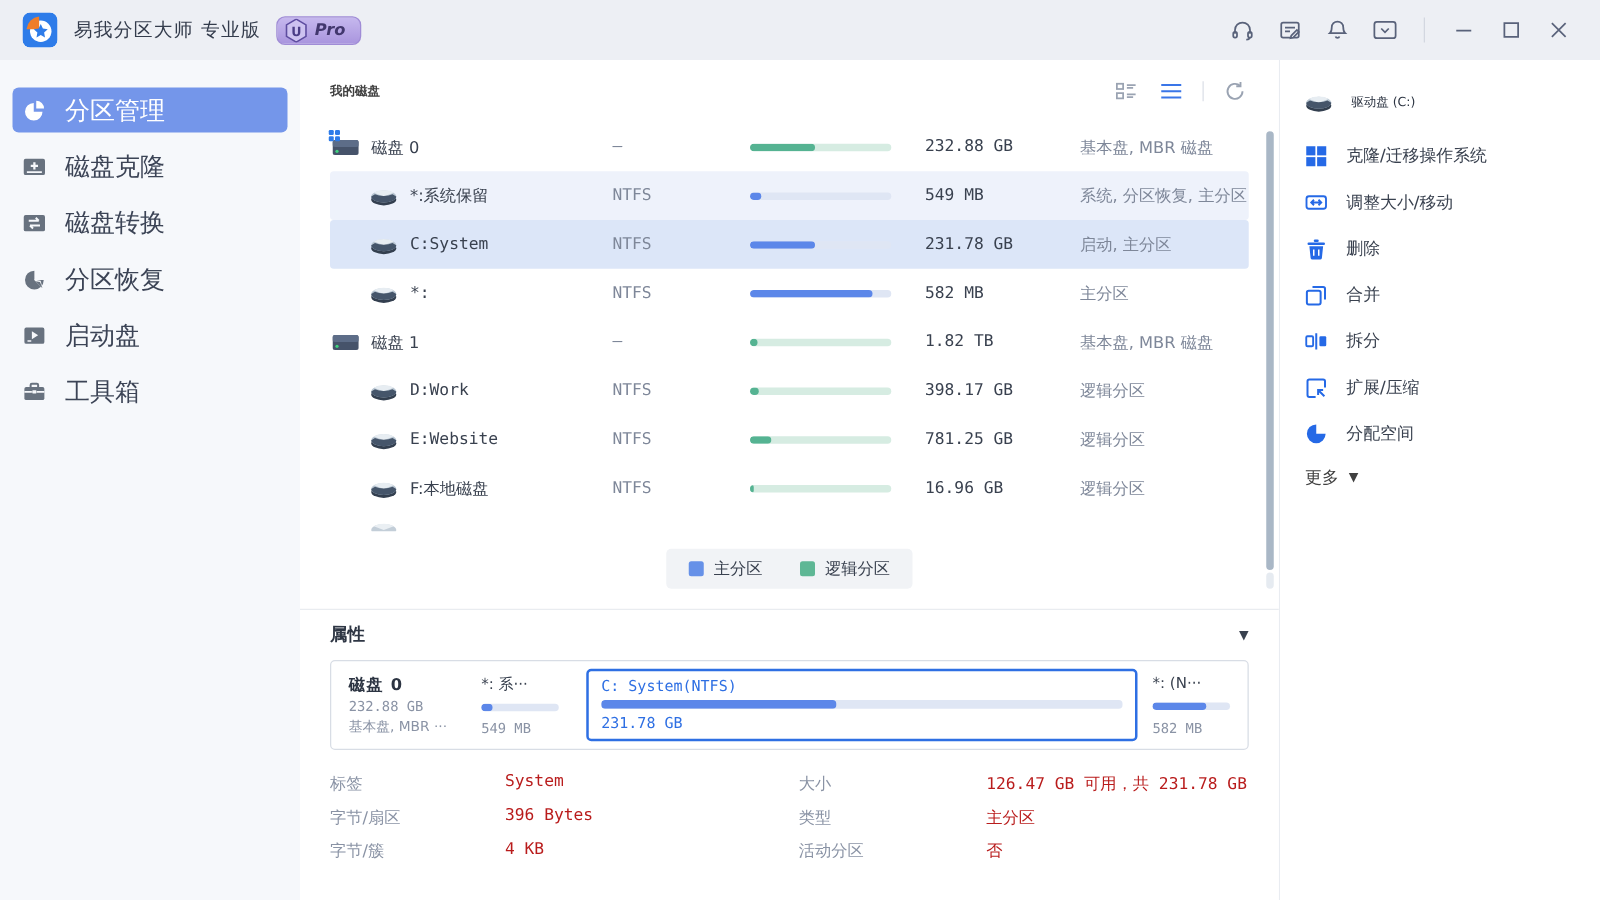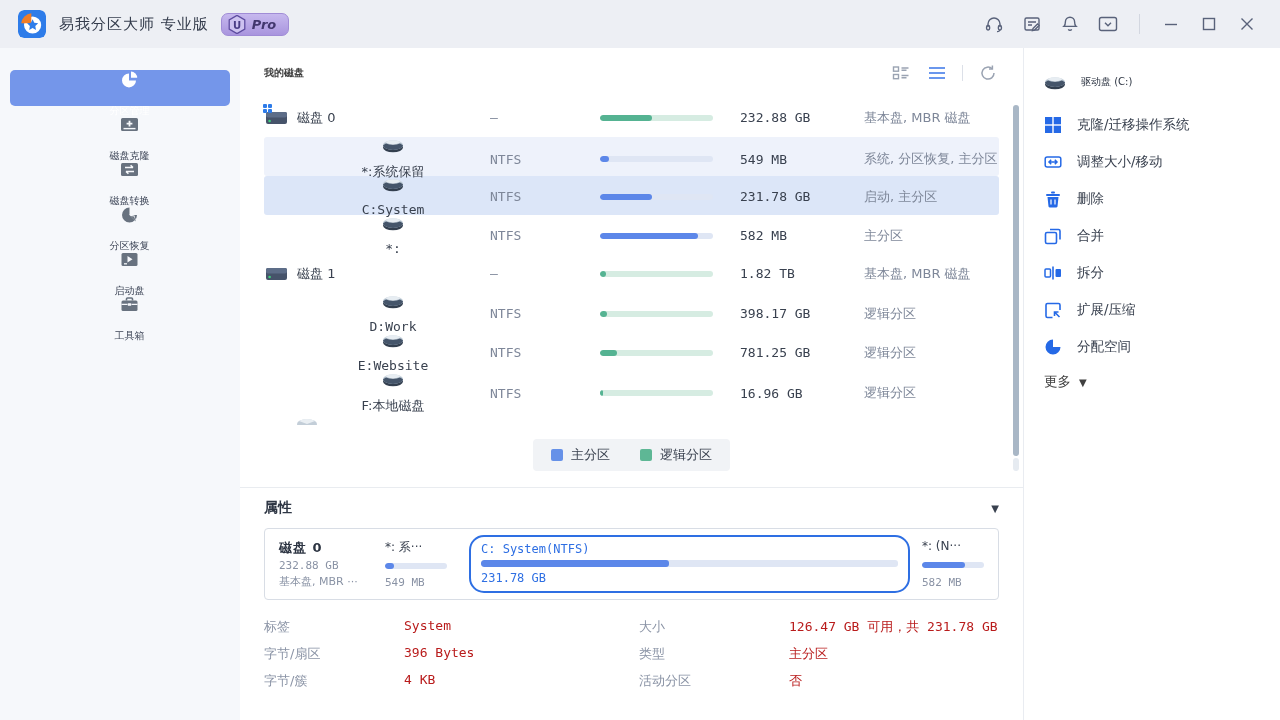--- a/index.html
+++ b/index.html
@@ -18,42 +18,42 @@
   .pro-text { font-style:italic; font-weight:bold; font-size:13px; color:#42376e; }
   .tb-right { margin-left:auto; display:flex; align-items:center; gap:8px; }
   .tb-btn { width:30px; height:30px; display:flex; align-items:center; justify-content:center; cursor:pointer; border-radius:4px; color:#59627a; }
   .tb-sep { width:1px; height:20px; background:#d3d7e0; margin:0 8px; }
 
   
   .app { display:flex; height:672px; }
 
   
   .sidebar { width:240px; background:#f6f8fb; padding-top:22px; flex:0 0 auto; }
-  .side-item { height:36px; margin:0 10px 9px; display:flex; align-items:center; gap:15px; padding-left:19px;
-    border-radius:5px; color:#3c4456; cursor:pointer; font-size:10px;flex-direction:column; }
+  .side-item { height:36px; margin:0 10px 9px; display:flex; align-items:center; gap:15px; padding-left:8px;
+    border-radius:5px; color:#3c4456; cursor:pointer; font-size:20px; }
   .side-item .ic { width:19px; height:19px; color:#68727f; display:flex; }
   .side-item.active { background:#7496ea; color:#fff; }
   .side-item.active .ic { color:#fff; }
   .side-item svg .cut { stroke:#f6f8fb; }
   .side-item svg .cutf { fill:#f6f8fb; }
 
   
   .main { flex:1; background:#fff; padding:0 24px; position:relative; min-width:0; }
   .main-header { height:50px; display:flex; align-items:center; justify-content:space-between; }
   .main-title { font-size:10px; font-weight:bold; color:#404040; }
   .view-tools { display:flex; align-items:center; gap:14px; }
   .vt-btn { width:22px; height:22px; display:flex; align-items:center; justify-content:center; cursor:pointer; }
   .vt-sep { width:1px; height:16px; background:#dce0e8; }
 
   .disk-table { }
   .trow { height:39px; display:grid; grid-template-columns:226px 110px 140px 124px auto; align-items:center; border-radius:3px; cursor:pointer; }
   .trow.hl { background:#eef2fb; }
   .trow.sel { background:#dce6f8; }
   .tname { display:flex; align-items:center; gap:10px; padding-left:2px; color:#39414f; }
-  .tname.indent { padding-left:32px;flex-direction:column; }
+  .tname.indent { padding-left:32px; }
   .tfs { color:#7e8799; }
   .tsize { color:#39414f; }
   .tflags { color:#7e8799; }
 
   .bar { width:113px; height:6px; border-radius:3px; background:#e3e9f2; overflow:hidden; }
   .bar i { display:block; height:100%; border-radius:3px; }
   .bar.c-blue { background:#dfe6f4; } .bar.c-blue i { background:#5c87e9; }
   .bar.c-green { background:#d6ece2; } .bar.c-green i { background:#55b392; }
 
   .row-partial { height:15px; overflow:hidden; display:flex; padding-left:32px; opacity:.85; }
@@ -73,21 +73,21 @@
   .caret { color:#39414f; font-size:10px; cursor:pointer; }
 
   .disk-map { border:1px solid #d8dde5; border-radius:4px; display:flex; align-items:stretch; padding:6px 8px; gap:12px; height:72px; }
   .dm-info { width:100px; padding:4px 0 0 6px; flex:0 0 auto; }
   .dm-info .t { font-weight:bold; color:#2c3442; font-size:13px; letter-spacing:1px; }
   .dm-info .s { color:#8a93a5; font-size:11px; margin-top:2px; white-space:nowrap; }
   .dm-block { width:72px; flex:0 0 auto; display:flex; flex-direction:column; justify-content:space-between; padding:4px 0; }
   .dm-block .lbl { color:#39414f; font-size:12px; white-space:nowrap; overflow:hidden; }
   .dm-block .sz { color:#8a93a5; font-size:11px; }
   .dm-block .bar { width:62px; height:6px; }
-  .dm-sel { flex:1; border:2px solid #2e6fe3; border-radius:15px; padding:5px 10px 6px; display:flex; flex-direction:column; justify-content:space-between; cursor:pointer; min-width:0; }
+  .dm-sel { flex:1; border:2px solid #2e6fe3; border-radius:4px; padding:5px 10px 6px; display:flex; flex-direction:column; justify-content:space-between; cursor:pointer; min-width:0; }
   .dm-sel .lbl { color:#2e6fe3; font-size:12px; }
   .dm-sel .sz { color:#2e6fe3; font-size:12px; }
   .dm-sel .bar { width:100%; height:7px; }
   .dm-last { width:68px; }
 
   .fields { margin-top:18px; display:grid; grid-template-columns:140px 235px 150px auto; row-gap:9px; }
   .f-label { color:#8a93a5; }
   .f-value { color:#b91c1c; }
 
   

